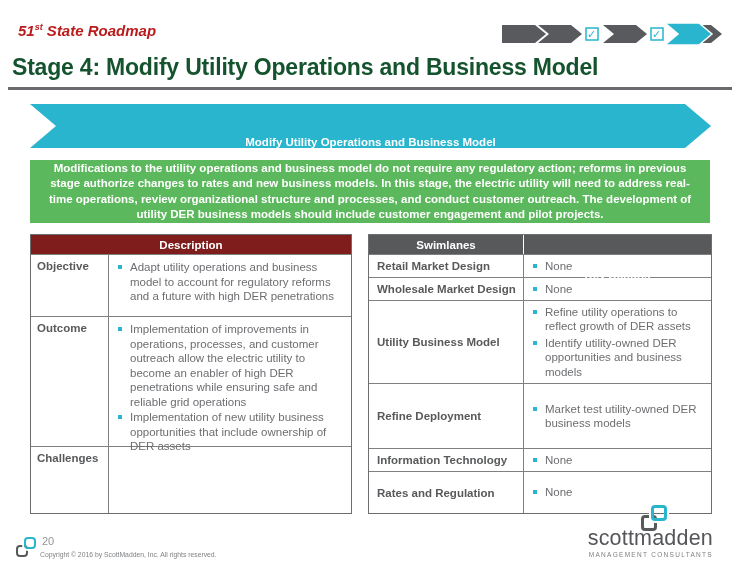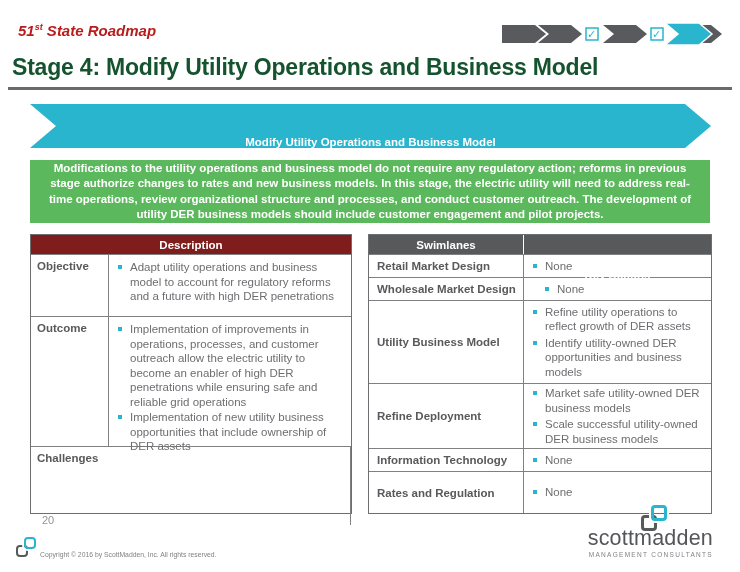--- a/index.html
+++ b/index.html
@@ -50,21 +50,21 @@
 
   
   .mark{position:relative;display:block;}
   .mark .sq{position:absolute;box-sizing:border-box;border-radius:4px;background:transparent;}
   .mark .sq.gray{left:0;bottom:0;width:62%;height:62%;border:3px solid #58595b;}
   .mark .sq.cyan{right:0;top:0;width:62%;height:62%;border:3px solid #29b5ce;
                  box-shadow:0 0 0 2px #fff;z-index:2;}
   .mark-small{position:absolute;left:16px;top:537px;width:20px;height:20px;}
   .mark-small .sq.gray{border-width:2.5px;}
   .mark-small .sq.cyan{border-width:2.5px;}
-  .page-num{position:absolute;left:42px;top:514px;font-size:11px;color:#939598;}
+  .page-num{position:absolute;left:42px;top:535px;font-size:11px;color:#939598;}
   .copyright{position:absolute;left:40px;top:551px;font-size:6.8px;color:#808285;}
   .mark-big{position:absolute;left:641px;top:505px;width:26px;height:26px;}
   .logo-text{position:absolute;right:27px;top:526px;font-size:21.5px;color:#55565a;
              letter-spacing:0.2px;margin-left:47px;}
   .logo-sub{position:absolute;right:27px;top:551px;font-size:6.5px;letter-spacing:1.3px;
             color:#808285;}
 </style>
 </head>
 <body>
 
@@ -115,42 +115,42 @@
           <span class="bullet-sq"></span>
           <span class="btext">Implementation of improvements in operations, processes, and customer outreach allow the electric utility to become an enabler of high DER penetrations while ensuring safe and reliable grid operations</span>
         </div>
         <div class="bullet-line">
           <span class="bullet-sq"></span>
           <span class="btext">Implementation of new utility business opportunities that include ownership of DER assets</span>
         </div>
       </div>
     </div>
 
-    <div class="trow" style="height:67px;flex-direction:column;">
+    <div class="trow" style="height:67px;">
       <div class="dlabel">Challenges</div>
     </div>
   </div>
 
   <div class="tbl tbl-right">
     <div class="thead-split">
       <div class="th-cell c1">Swimlanes</div>
       <div class="th-cell c2">Key Actions</div>
     </div>
 
     <div class="trow" style="height:23px;">
       <div class="alabel">Retail Market Design</div>
       <div class="acell">
         <div class="bullet-line">
           <span class="bullet-sq"></span>
           <span class="btext">None</span>
         </div>
       </div>
     </div>
 
-    <div class="trow" style="height:23px;gap:12px;">
+    <div class="trow" style="height:23px;">
       <div class="alabel">Wholesale Market Design</div>
       <div class="acell">
         <div class="bullet-line">
           <span class="bullet-sq"></span>
           <span class="btext">None</span>
         </div>
       </div>
     </div>
 
     <div class="trow" style="height:83px;">
@@ -165,25 +165,21 @@
           <span class="btext">Identify utility-owned DER opportunities and business models</span>
         </div>
       </div>
     </div>
 
     <div class="trow" style="height:65px;">
       <div class="alabel">Refine Deployment</div>
       <div class="acell">
         <div class="bullet-line">
           <span class="bullet-sq"></span>
-          <span class="btext">Market safe utility-owned DER business models</span>
-        </div>
-        <div class="bullet-line">
-          <span class="bullet-sq"></span>
-          <span class="btext">Scale successful utility-owned DER business models</span>
+          <span class="btext">Market test utility-owned DER business models</span>
         </div>
       </div>
     </div>
 
     <div class="trow" style="height:23px;">
       <div class="alabel">Information Technology</div>
       <div class="acell">
         <div class="bullet-line">
           <span class="bullet-sq"></span>
           <span class="btext">None</span>

